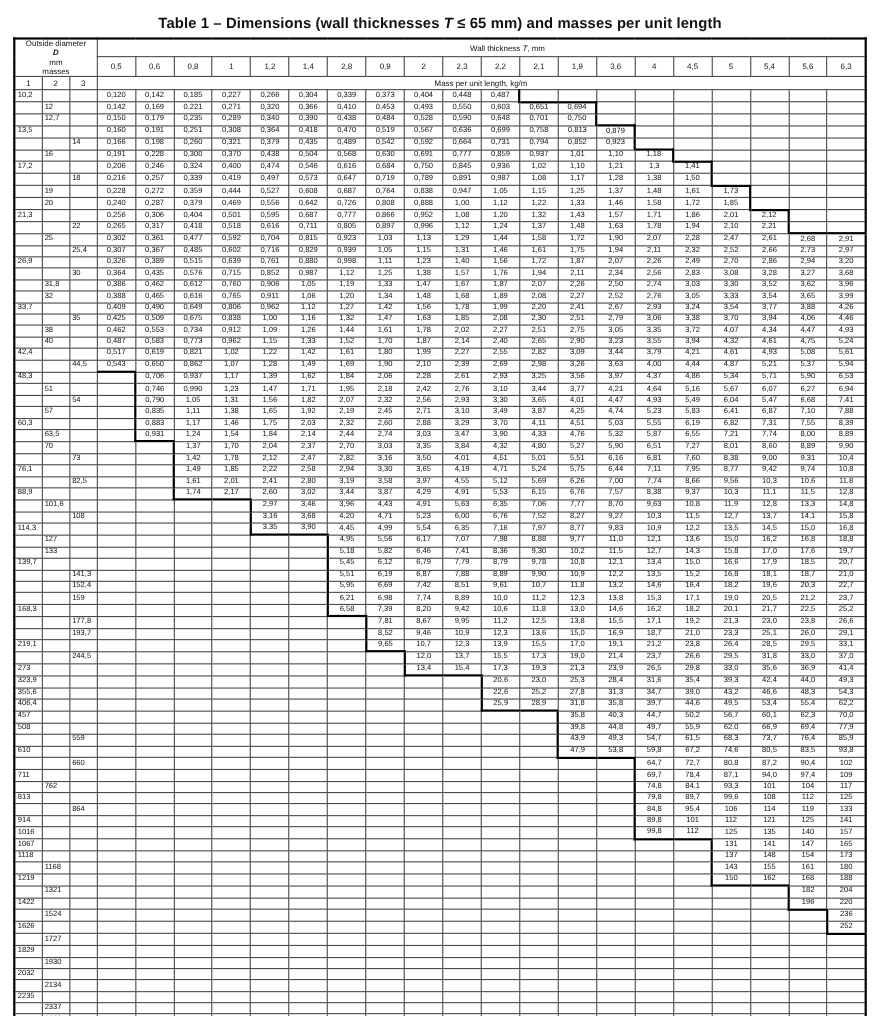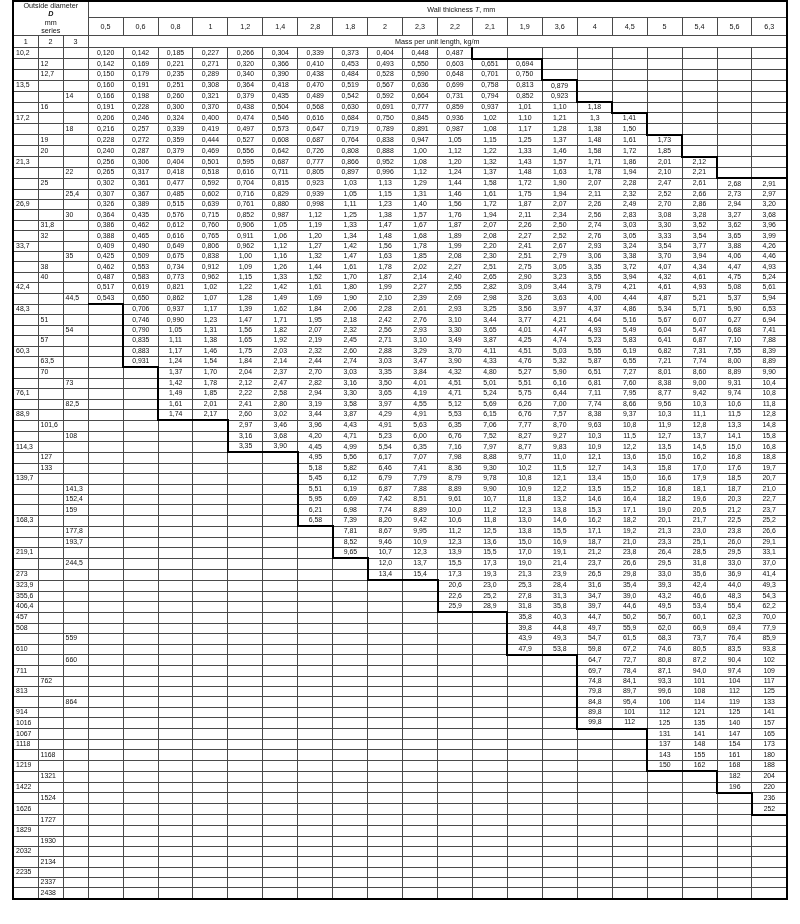--- a/index.html
+++ b/index.html
@@ -22,20 +22,21 @@
   
   .bt{border-top:2px solid #000;}
   .bb{border-bottom:2px solid #000;}
   .bl{border-left:2px solid #000;}
   .br{border-right:2px solid #000;}
 </style>
 </head>
 <body>
 
 <div class="page">
+  <div class="title"><span>Table 1 – Dimensions (wall thicknesses </span><span class="it">T</span><span> ≤ 65 mm) and masses per unit length</span></div>
 
   <table>
     <colgroup>
         <col style="width: 25px;">
         <col style="width: 25px;">
         <col style="width: 25px;">
         <col style="width: 34.95px;">
         <col style="width: 34.95px;">
         <col style="width: 34.95px;">
         <col style="width: 34.95px;">
@@ -55,33 +56,33 @@
         <col style="width: 34.95px;">
         <col style="width: 34.95px;">
         <col style="width: 34.95px;">
       </colgroup>
     <thead>
         <tr>
           <td class="diam" colspan="3" rowspan="2">
             <div class="ln">Outside diameter</div>
             <div class="ln it">D</div>
             <div class="ln">mm</div>
-            <div class="ln">series</div>
+            <div class="ln">masses</div>
           </td>
           <td class="wtlab" colspan="20"><span>Wall thickness </span><span class="it">T</span><span>, mm</span></td>
         </tr>
         <tr class="thkrow">
           <td>0,5</td>
           <td>0,6</td>
           <td>0,8</td>
           <td>1</td>
           <td>1,2</td>
           <td>1,4</td>
           <td>2,8</td>
-          <td>1,8</td>
+          <td>0,9</td>
           <td>2</td>
           <td>2,3</td>
           <td>2,2</td>
           <td>2,1</td>
           <td>1,9</td>
           <td>3,6</td>
           <td>4</td>
           <td>4,5</td>
           <td>5</td>
           <td>5,4</td>

